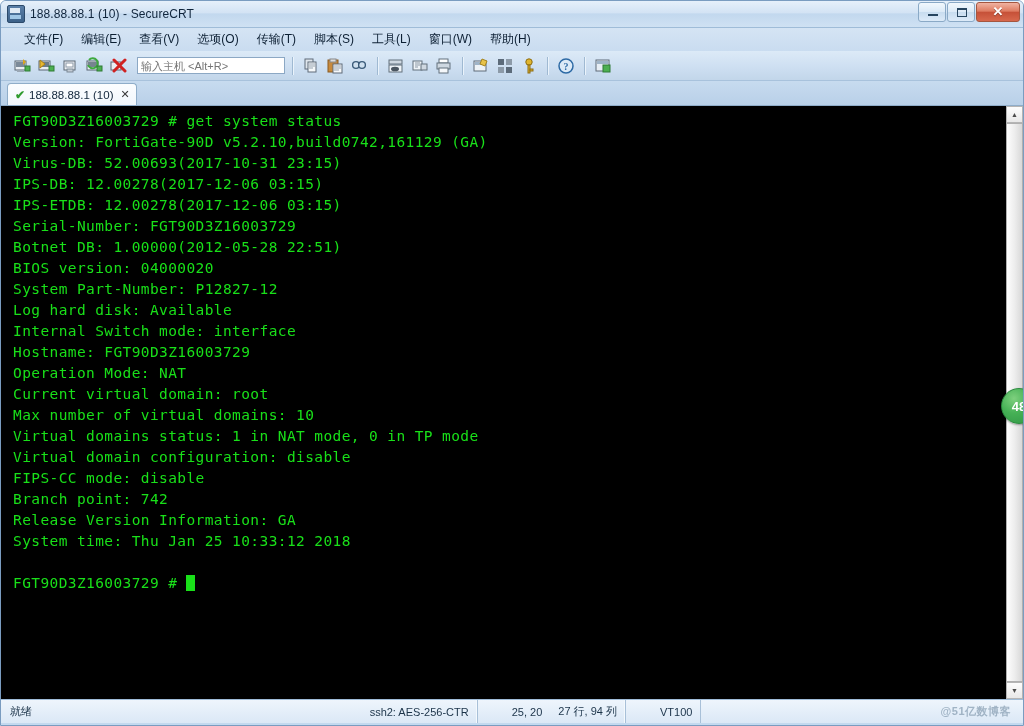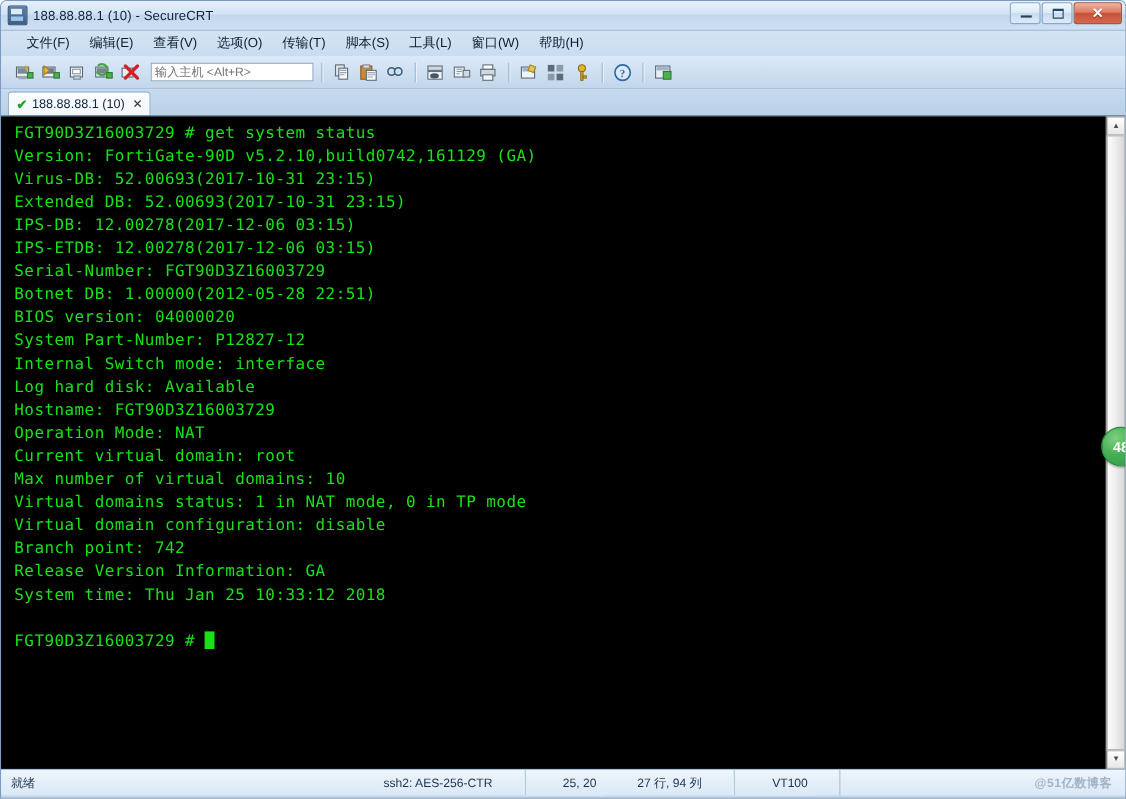--- a/index.html
+++ b/index.html
@@ -297,21 +297,20 @@
 
   
   #statusbar {
     height: 23px;
     display: flex;
     background: linear-gradient(to bottom, #eef5fc, #dbe8f6);
     border-top: 1px solid #9fbcd8;
     font-size: 11px;
     color: #1b3349;
     position: relative;
-    gap: 21px;
   }
   .sb-cell {
     height: 23px;
     display: flex;
     align-items: center;
     padding: 0 8px;
     white-space: nowrap;
   }
   .sb-cell.div { border-left: 1px solid #a8c0d8; box-shadow: -1px 0 0 #f4f9fd; padding-left: 34px; }
   #sb-ready { flex: 0 0 auto; padding-left: 9px; }
@@ -505,35 +504,35 @@
       <span id="tab-label">188.88.88.1 (10)</span>
       <span id="tab-close">✕</span>
     </div>
   </div>
 
   <div id="terminal-area">
     <div id="terminal">
       <div class="term-line">FGT90D3Z16003729 # get system status</div>
       <div class="term-line">Version: FortiGate-90D v5.2.10,build0742,161129 (GA)</div>
       <div class="term-line">Virus-DB: 52.00693(2017-10-31 23:15)</div>
-      <div class="term-line">Extended DB: 52.00693(2017-10-31 23:15)</div>
       <div class="term-line">IPS-DB: 12.00278(2017-12-06 03:15)</div>
       <div class="term-line">IPS-ETDB: 12.00278(2017-12-06 03:15)</div>
       <div class="term-line">Serial-Number: FGT90D3Z16003729</div>
       <div class="term-line">Botnet DB: 1.00000(2012-05-28 22:51)</div>
       <div class="term-line">BIOS version: 04000020</div>
       <div class="term-line">System Part-Number: P12827-12</div>
+      <div class="term-line">Log hard disk: Available</div>
       <div class="term-line">Internal Switch mode: interface</div>
-      <div class="term-line">Log hard disk: Available</div>
       <div class="term-line">Hostname: FGT90D3Z16003729</div>
       <div class="term-line">Operation Mode: NAT</div>
       <div class="term-line">Current virtual domain: root</div>
       <div class="term-line">Max number of virtual domains: 10</div>
       <div class="term-line">Virtual domains status: 1 in NAT mode, 0 in TP mode</div>
       <div class="term-line">Virtual domain configuration: disable</div>
+      <div class="term-line">FIPS-CC mode: disable</div>
       <div class="term-line">Branch point: 742</div>
       <div class="term-line">Release Version Information: GA</div>
       <div class="term-line">System time: Thu Jan 25 10:33:12 2018</div>
       <div class="term-line blank">&nbsp;</div>
       <div class="term-line"><span>FGT90D3Z16003729 # </span><span id="cursor-block"></span></div>
     </div>
 
     <div id="term-scrollbar">
       <div class="sb-arrow">▲</div>
       <div class="sb-track">

